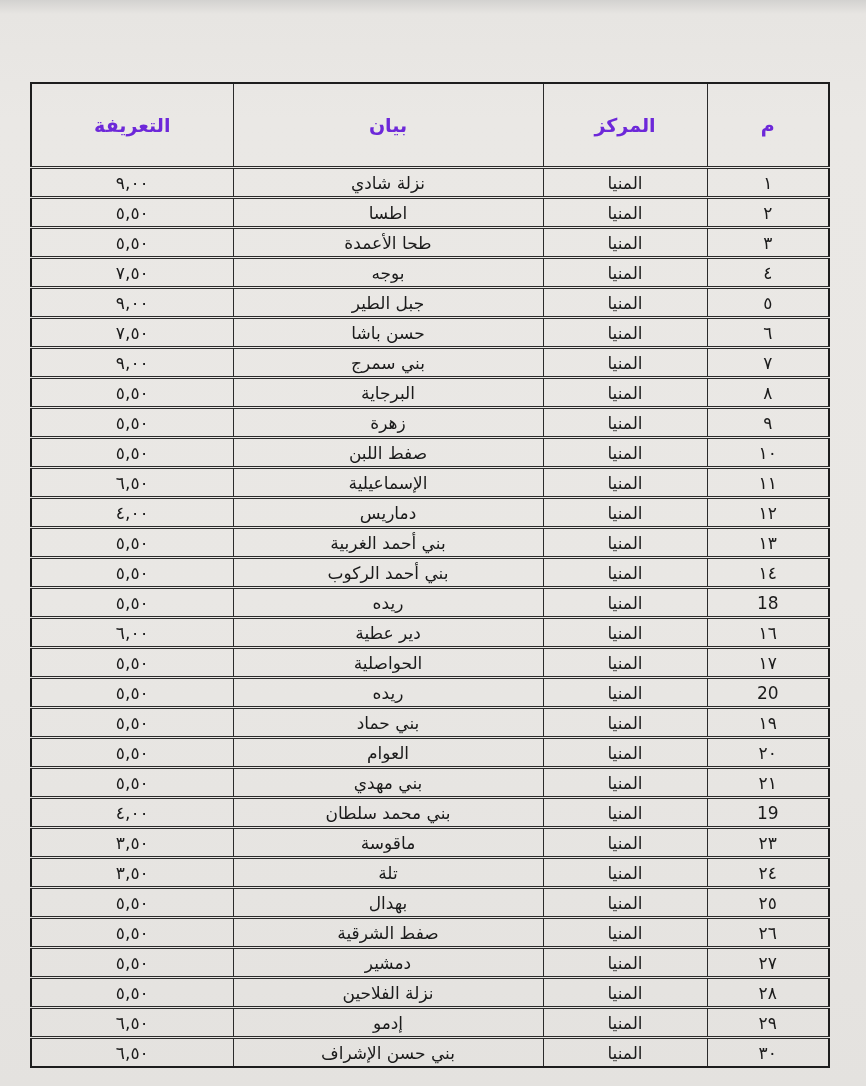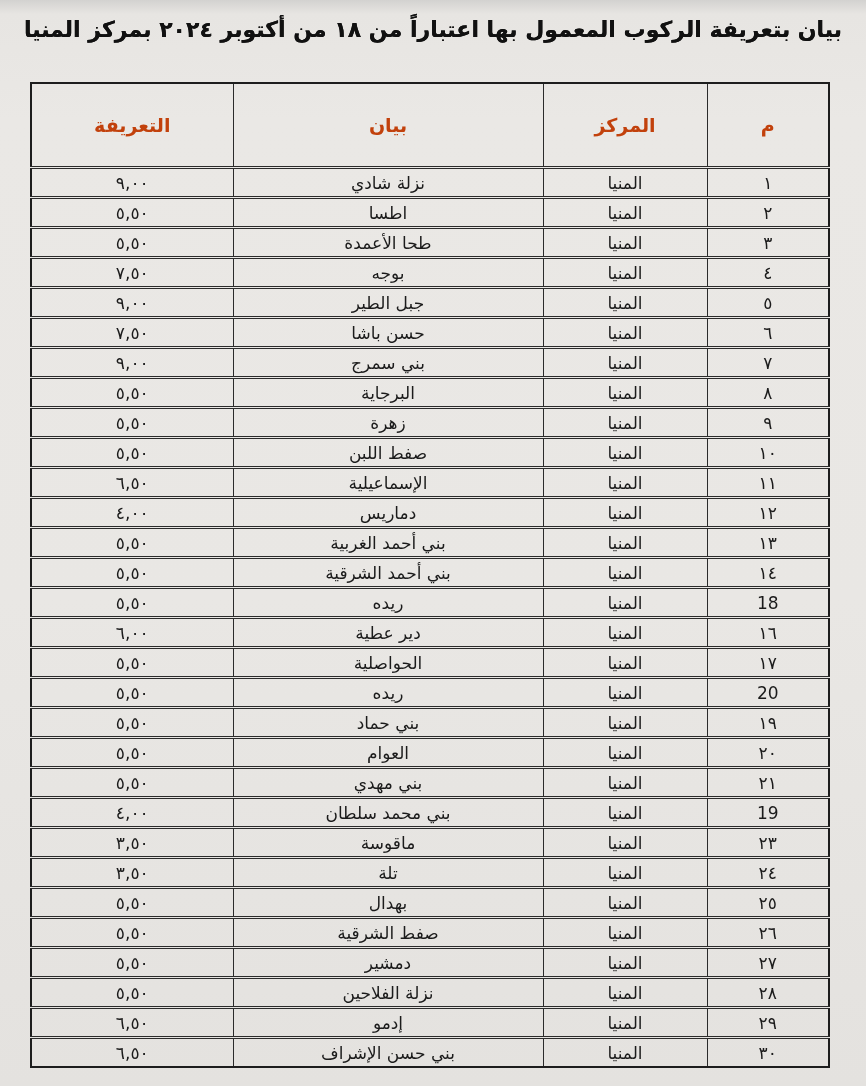--- a/index.html
+++ b/index.html
@@ -49,21 +49,21 @@
   table.fare-table {
     border-width: 2px;
     border-color: #1d1d1d;
   }
   .fare-table th {
     height: 80px;
     font-size: 19px;
     font-weight: 700;
     text-align: center;
     vertical-align: middle;
-    color: #c2410c;
+    color: #6d28d9;
   }
   .fare-table td {
     height: 27px;
     font-size: 17px;
     text-align: center;
     vertical-align: middle;
     padding: 0 4px;
     color: #1b1b1b;
     white-space: nowrap;
     overflow: hidden;
@@ -79,21 +79,20 @@
   col.col-num       { width: 122px; }
   col.col-center    { width: 164px; }
   col.col-statement { width: 310px; }
   col.col-fare      { width: 202px; }
 </style>
 </head>
 <body>
 
 <div class="page">
 
-  <div class="doc-title">بيان بتعريفة الركوب المعمول بها اعتباراً من ١٨ من أكتوبر ٢٠٢٤ بمركز المنيا</div>
 
   <table class="fare-table" dir="rtl">
     <colgroup>
       <col class="col-num">
       <col class="col-center">
       <col class="col-statement">
       <col class="col-fare">
     </colgroup>
     <thead>
       <tr>
@@ -178,21 +177,21 @@
         </tr>
         <tr>
           <td>١٣</td>
           <td>المنيا</td>
           <td>بني أحمد الغربية</td>
           <td>٥,٥٠</td>
         </tr>
         <tr>
           <td>١٤</td>
           <td>المنيا</td>
-          <td>بني أحمد الشرقية</td>
+          <td>بني أحمد الركوب</td>
           <td>٥,٥٠</td>
         </tr>
         <tr>
           <td>18</td>
           <td>المنيا</td>
           <td>ريده</td>
           <td>٥,٥٠</td>
         </tr>
         <tr>
           <td>١٦</td>

